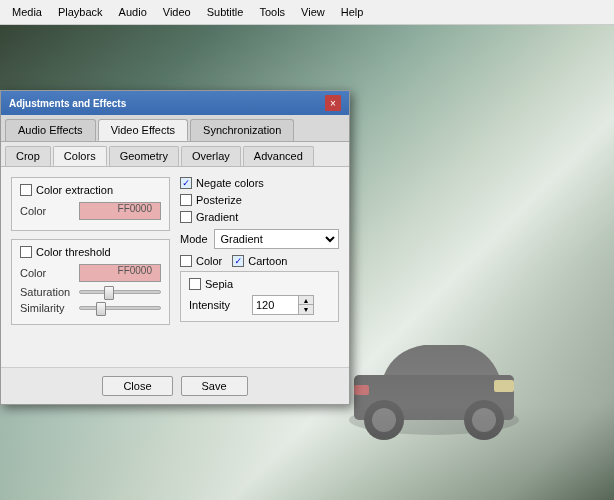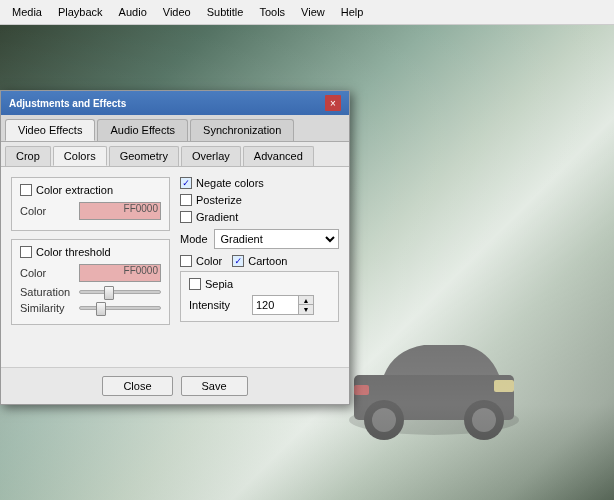--- a/index.html
+++ b/index.html
@@ -194,21 +194,21 @@
       width: 55px;
       color: #333;
     }
 
     .color-input {
       flex: 1;
       height: 18px;
       background: #e8b0b0;
       border: 1px solid #999;
       font-size: 10px;
-      padding: 0 2px;
+      padding: 0 8px;
       text-align: right;
       color: #555;
     }
 
     .slider-track {
       flex: 1;
       height: 4px;
       background: #ccc;
       border: 1px solid #aaa;
       position: relative;
@@ -387,22 +387,22 @@
 
 <div class="dialog-overlay">
   <div class="dialog">
 
     <div class="dialog-titlebar">
       <span class="dialog-title">Adjustments and Effects</span>
       <button class="dialog-close">×</button>
     </div>
 
     <div class="tab-group-1">
+      <div class="tab-1">Audio Effects</div>
       <div class="tab-1 active">Video Effects</div>
-      <div class="tab-1">Audio Effects</div>
       <div class="tab-1">Synchronization</div>
     </div>
 
     <div class="tab-group-2">
       <div class="tab-2">Crop</div>
       <div class="tab-2 active">Colors</div>
       <div class="tab-2">Geometry</div>
       <div class="tab-2">Overlay</div>
       <div class="tab-2">Advanced</div>
     </div>

